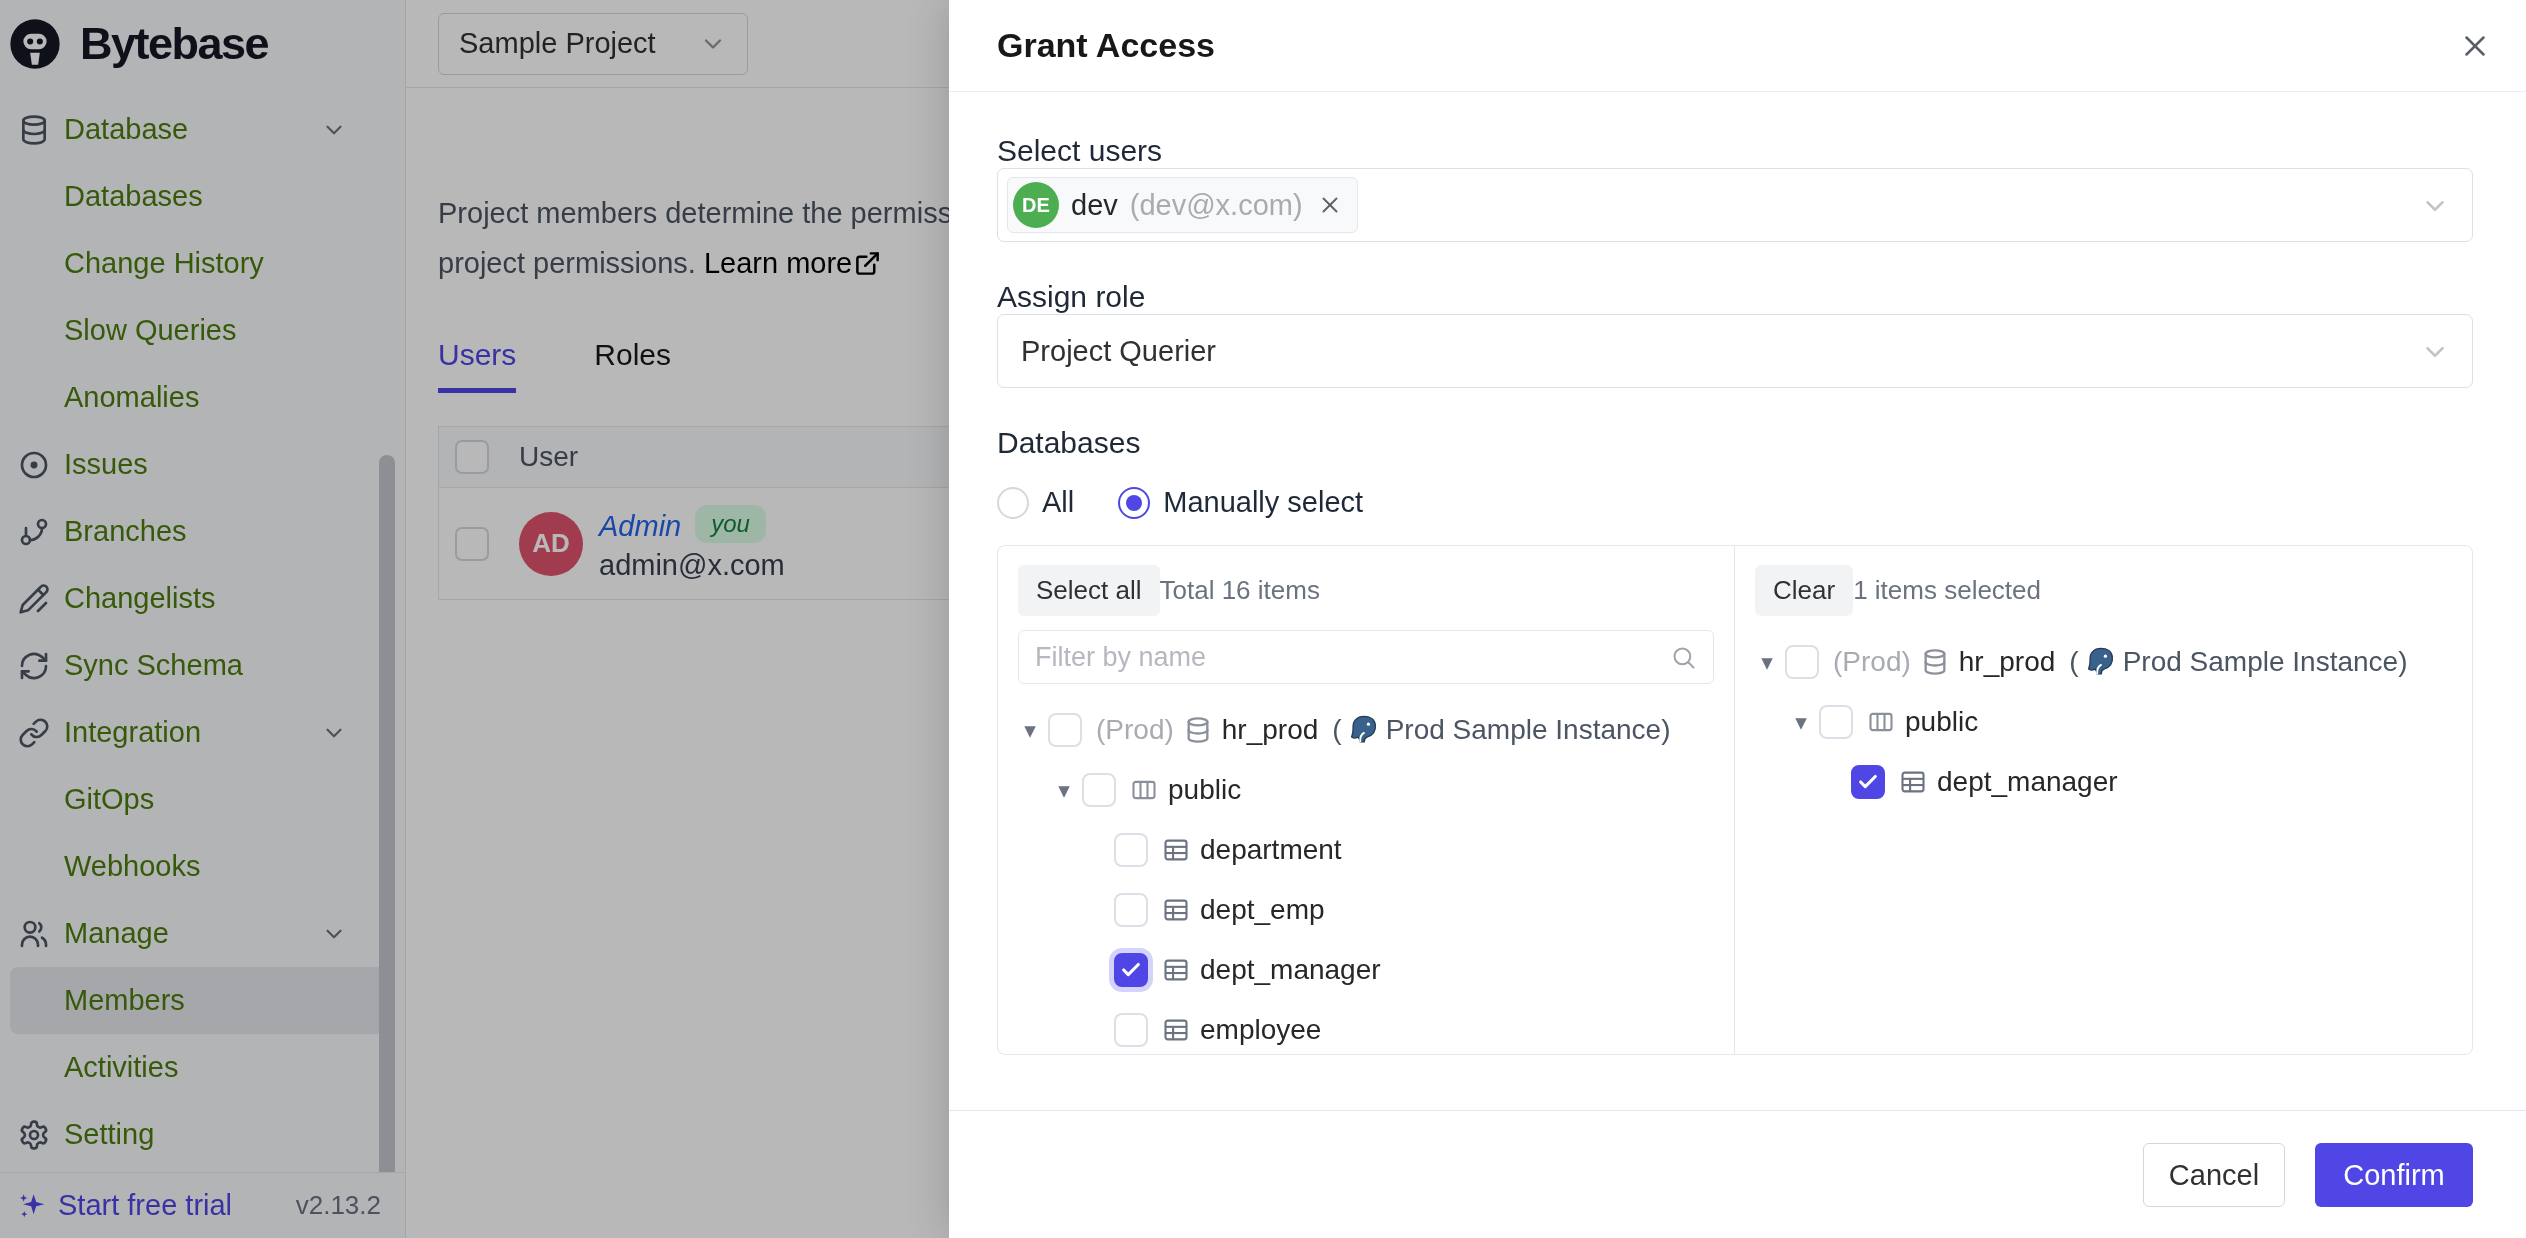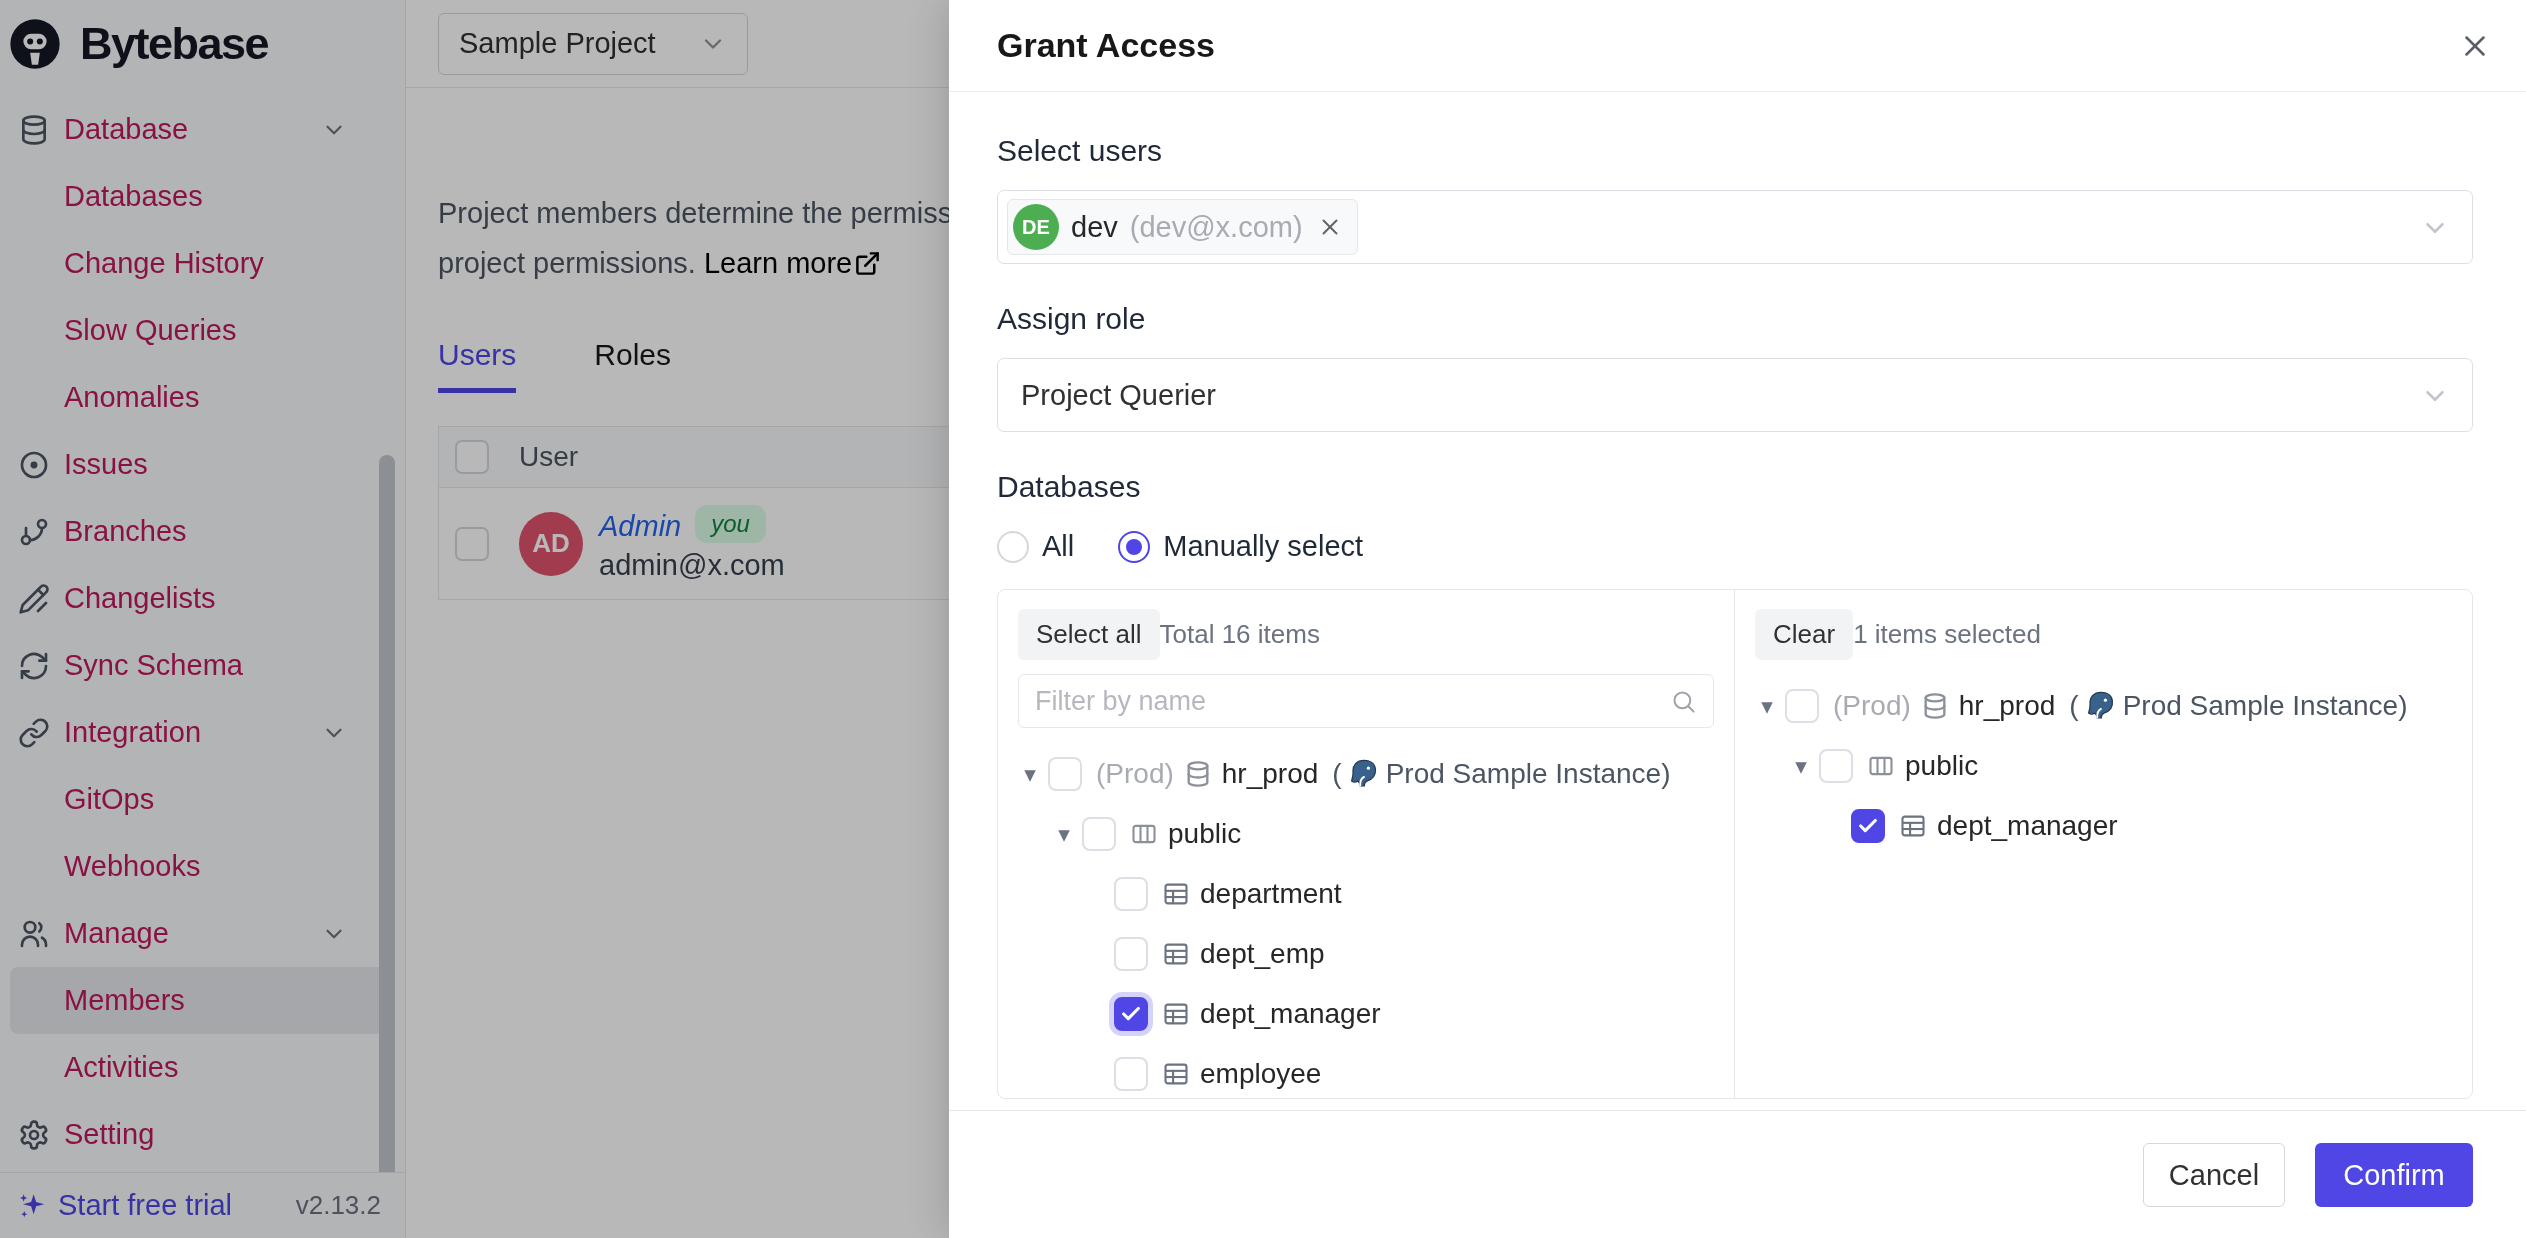--- a/index.html
+++ b/index.html
@@ -7,21 +7,21 @@
   body { font-family:"Liberation Sans", sans-serif; position:relative; overflow:hidden; background:#fff; color:#303133; }
   svg { display:block; flex-shrink:0; }
 
   
   .sidebar { position:absolute; left:0; top:0; width:406px; height:1238px; background:#f8fafc; border-right:1px solid #e5e7eb; z-index:1; }
   .side-logo { height:88px; display:flex; align-items:center; padding-left:6px; gap:16px; }
   .logo-text { font-size:45px; font-weight:700; color:#141824; letter-spacing:-1.5px; }
   .side-nav { padding-top:8px; }
   .nav-item { height:67px; display:flex; align-items:center; margin:0 10px; padding-left:8px; border-radius:8px; cursor:pointer; }
   .nav-item .nicon { width:32px; height:32px; color:#4b5563; margin-right:14px; }
-  .nav-item .nlabel { font-size:29px; color:#be185d; }
+  .nav-item .nlabel { font-size:29px; color:#4d7c0f; }
   .nav-item.child { padding-left:54px; }
   .nav-item.active { background:#e6e8ec; }
   .nav-item .nchev { margin-left:auto; margin-right:48px; color:#6b7280; }
   .scroll-thumb { position:absolute; left:379px; top:455px; width:16px; height:726px; background:#c3c6cd; border-radius:8px; }
   .side-bottom { position:absolute; left:0; right:0; bottom:0; height:66px; border-top:1px solid #e5e7eb; background:#f8fafc; display:flex; align-items:center; padding:0 24px 0 18px; }
   .trial { display:flex; align-items:center; gap:10px; color:#4f46e5; font-size:29px; font-weight:500; cursor:pointer; }
   .version { margin-left:auto; font-size:26px; color:#6b7280; }
 
   
   .main { position:absolute; left:406px; top:0; right:0; bottom:0; background:#ffffff; overflow:hidden; }
@@ -50,21 +50,21 @@
   
   .overlay { position:absolute; inset:0; background:rgba(0,0,0,0.28); z-index:50; }
   .modal { position:absolute; left:949px; top:0; width:1577px; height:1238px; background:#fff; z-index:100; box-shadow:0 0 40px rgba(0,0,0,0.18); }
   .m-header { height:92px; border-bottom:1px solid #ececf0; display:flex; align-items:center; padding:0 34px 0 48px; }
   .m-title { font-size:34px; font-weight:600; color:#18181b; }
   .m-close { margin-left:auto; color:#5a5e66; cursor:pointer; }
   .m-body { padding:0 53px 0 48px; }
   .sec-label { font-size:30px; font-weight:500; color:#1f2937; }
   .mt1 { margin-top:42px; }
   .mt2 { margin-top:38px; }
-  .field { margin-top:22px; height:74px; border:1px solid #dcdfe6; border-radius:7px; position:relative; display:flex; align-items:center; padding:0 60px 0 9px; background:#fff; cursor:pointer; }
+  .field { height:74px; border:1px solid #dcdfe6; border-radius:7px; position:relative; display:flex; align-items:center; padding:0 60px 0 9px; background:#fff; cursor:pointer; }
   .field .fchev { position:absolute; right:22px; top:22px; color:#c0c4cc; }
   .field .fvalue { font-size:29px; color:#303133; margin-left:14px; }
   .chip { display:flex; align-items:center; gap:12px; background:#f8f9fa; border:1px solid #e5e7eb; border-radius:6px; height:56px; padding:0 14px 0 5px; }
   .avatar.green { width:46px; height:46px; background:#4cae50; font-size:20px; }
   .chip-name { font-size:29px; color:#27272a; }
   .chip-email { font-size:29px; color:#a8abb2; }
   .chip-x { color:#606266; cursor:pointer; margin-left:2px; }
   .radios { margin-top:26px; display:flex; align-items:center; }
   .radio { width:32px; height:32px; border:2px solid #d4d7dc; border-radius:50%; background:#fff; position:relative; flex-shrink:0; cursor:pointer; }
   .radio.selected { border-color:#4f46e5; }

